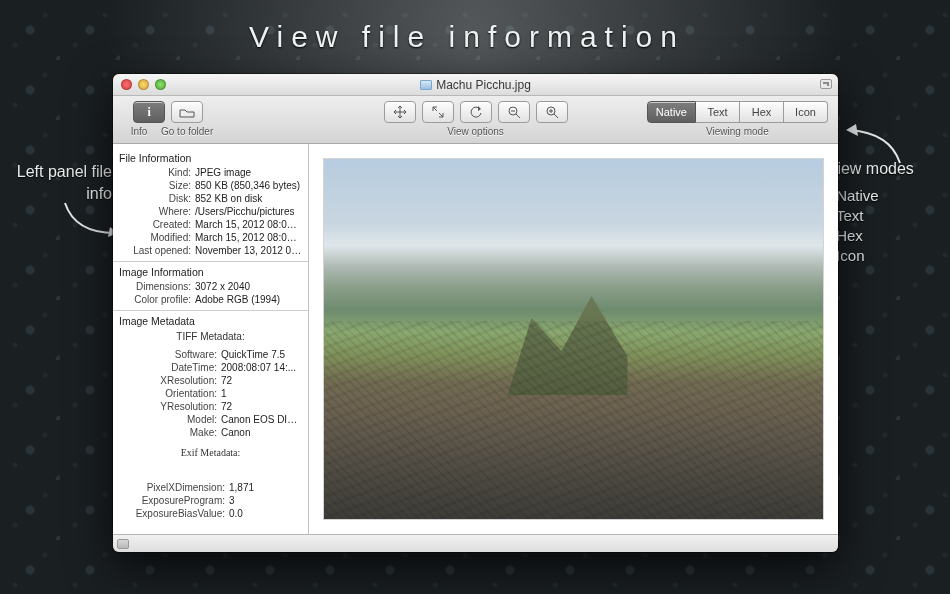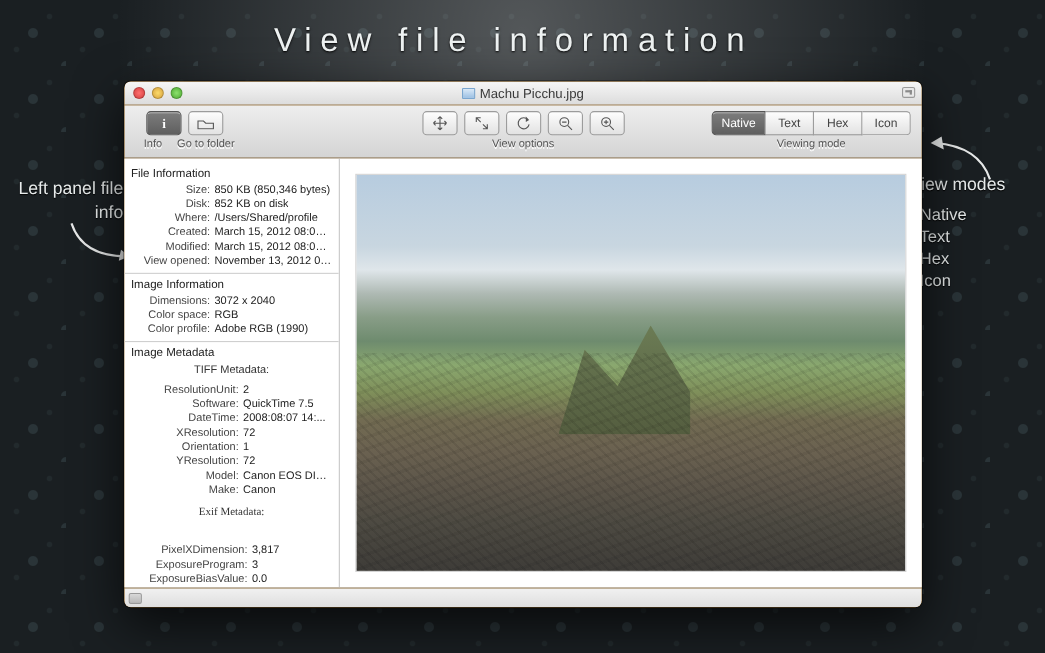--- a/index.html
+++ b/index.html
@@ -228,66 +228,62 @@
       </div>
       <span class="tlabel">Viewing mode</span>
     </div>
   </div>
 
   <div class="body">
     <div class="sidebar">
       <div class="sidebar-inner">
         <div class="sec-title">File Information</div>
         <div class="kv">
+            <span class="k">Kind:</span>
+            <span class="v">JPEG image</span>
+          </div>
+        <div class="kv">
             <span class="k">Size:</span>
             <span class="v">850 KB (850,346 bytes)</span>
           </div>
         <div class="kv">
             <span class="k">Disk:</span>
             <span class="v">852 KB on disk</span>
           </div>
         <div class="kv">
             <span class="k">Where:</span>
-            <span class="v">/Users/Shared/profile</span>
+            <span class="v">/Users/Picchu/pictures</span>
           </div>
         <div class="kv">
             <span class="k">Created:</span>
             <span class="v">March 15, 2012 08:02 AM</span>
           </div>
         <div class="kv">
             <span class="k">Modified:</span>
             <span class="v">March 15, 2012 08:02 AM</span>
           </div>
         <div class="kv">
-            <span class="k">View opened:</span>
+            <span class="k">Last opened:</span>
             <span class="v">November 13, 2012 08:00 AM</span>
           </div>
         <hr class="sep">
         <div class="sec-title">Image Information</div>
         <div class="kv">
             <span class="k">Dimensions:</span>
             <span class="v">3072 x 2040</span>
           </div>
         <div class="kv">
-            <span class="k">Color space:</span>
-            <span class="v">RGB</span>
-          </div>
-        <div class="kv">
             <span class="k">Color profile:</span>
-            <span class="v">Adobe RGB (1990)</span>
+            <span class="v">Adobe RGB (1994)</span>
           </div>
         <hr class="sep">
         <div class="sec-title">Image Metadata</div>
         <div class="sub">TIFF Metadata:</div>
         <div class="sub-indent" style="margin-top:6px;">
           <div class="kv">
-              <span class="k">ResolutionUnit:</span>
-              <span class="v">2</span>
-            </div>
-          <div class="kv">
               <span class="k">Software:</span>
               <span class="v">QuickTime 7.5</span>
             </div>
           <div class="kv">
               <span class="k">DateTime:</span>
               <span class="v">2008:08:07 14:...</span>
             </div>
           <div class="kv">
               <span class="k">XResolution:</span>
               <span class="v">72</span>
@@ -306,21 +302,21 @@
             </div>
           <div class="kv">
               <span class="k">Make:</span>
               <span class="v">Canon</span>
             </div>
         </div>
         <div class="sub" style="margin-top:8px;font-family:Liberation Serif, serif;">Exif Metadata:</div>
         <div class="sub2" style="margin-top:23px;">
           <div class="kv">
               <span class="k">PixelXDimension:</span>
-              <span class="v">3,817</span>
+              <span class="v">1,871</span>
             </div>
           <div class="kv">
               <span class="k">ExposureProgram:</span>
               <span class="v">3</span>
             </div>
           <div class="kv">
               <span class="k">ExposureBiasValue:</span>
               <span class="v">0.0</span>
             </div>
 

